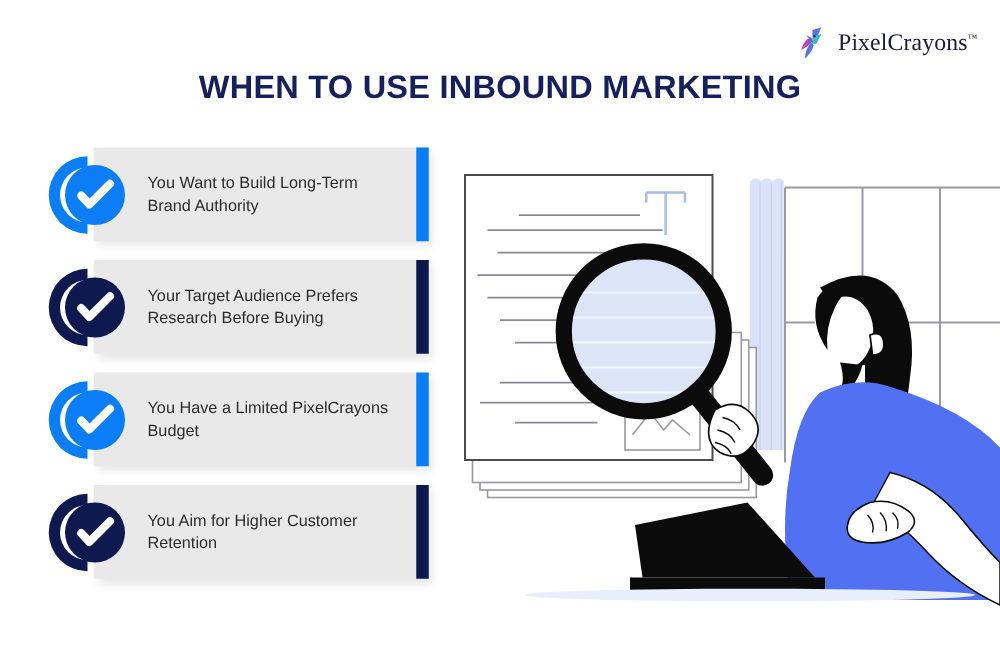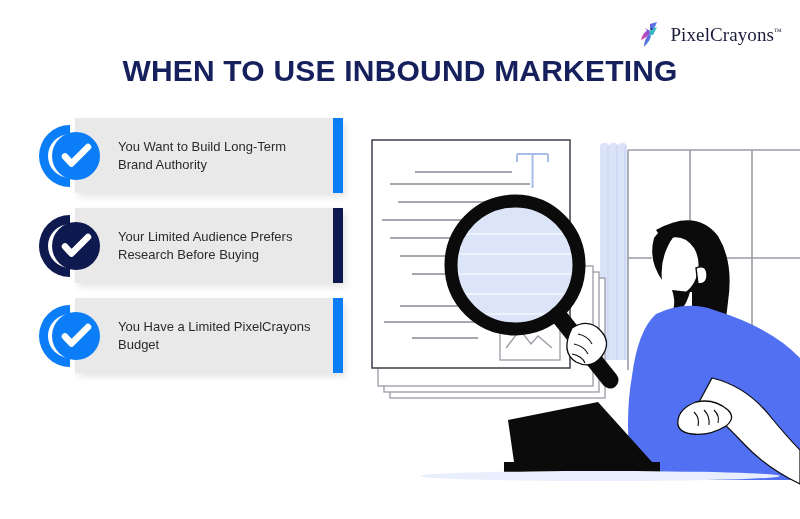--- a/index.html
+++ b/index.html
@@ -22,21 +22,21 @@
     font-family:"Liberation Serif", serif;
     font-size:19px;font-weight:400;color:#1c1c3c;
     letter-spacing:.1px;position:relative;
   }
   .logo-tm{font-size:8px;vertical-align:super;color:#1c1c3c;}
 
   
   .title{
     position:absolute;top:54px;left:0;width:800px;
     text-align:center;
-    font-size:30px;font-weight:bold;
+    font-size:26px;font-weight:bold;
     color:#16205c;
     letter-spacing:.2px;
   }
 
   
   .list{position:absolute;left:38px;top:118px;width:305px;}
   .item{position:relative;height:75px;margin-bottom:15px;}
   .item-panel{
     position:absolute;left:37px;top:0;right:0;height:75px;
     background:#e9e9e9;
@@ -117,37 +117,50 @@
       <div class="item-panel">
         <div class="item-bar" style="background:#0e1a4f"></div>
       </div>
       <div class="badge">
         <svg viewBox="0 0 70 70">
           <path d="M32 4 A31 31 0 1 0 32 66 L32 57 A22 22 0 1 1 32 13 Z" fill="#0e1a4f"></path>
           <circle cx="38" cy="35" r="24" fill="#0e1a4f"></circle>
           <path d="M27 35.5 l6.5 7 L50 26" fill="none" stroke="#ffffff" stroke-width="6.5" stroke-linecap="round" stroke-linejoin="round"></path>
         </svg>
       </div>
-      <div class="item-text">Your Limited Audience Prefers Research Before Buying</div>
+      <div class="item-text">Your Target Audience Prefers Research Before Buying</div>
     </div>
 
     <div class="item">
       <div class="item-panel">
         <div class="item-bar" style="background:#0b7ef7"></div>
       </div>
       <div class="badge">
         <svg viewBox="0 0 70 70">
           <path d="M32 4 A31 31 0 1 0 32 66 L32 57 A22 22 0 1 1 32 13 Z" fill="#0b7ef7"></path>
           <circle cx="38" cy="35" r="24" fill="#0b7ef7"></circle>
           <path d="M27 35.5 l6.5 7 L50 26" fill="none" stroke="#ffffff" stroke-width="6.5" stroke-linecap="round" stroke-linejoin="round"></path>
         </svg>
       </div>
       <div class="item-text">You Have a Limited PixelCrayons Budget</div>
     </div>
 
+    <div class="item">
+      <div class="item-panel">
+        <div class="item-bar" style="background:#0e1a4f"></div>
+      </div>
+      <div class="badge">
+        <svg viewBox="0 0 70 70">
+          <path d="M32 4 A31 31 0 1 0 32 66 L32 57 A22 22 0 1 1 32 13 Z" fill="#0e1a4f"></path>
+          <circle cx="38" cy="35" r="24" fill="#0e1a4f"></circle>
+          <path d="M27 35.5 l6.5 7 L50 26" fill="none" stroke="#ffffff" stroke-width="6.5" stroke-linecap="round" stroke-linejoin="round"></path>
+        </svg>
+      </div>
+      <div class="item-text">You Aim for Higher Customer Retention</div>
+    </div>
 
   </div>
 
   <div class="illus">
     <svg width="440" height="380" viewBox="0 0 440 380">
 
       <g stroke="#9a9aa5" stroke-width="1.6" fill="none">
         <path d="M268 40 H440"></path>
         <path d="M268 148 H440"></path>
         <path d="M268 40 V260"></path>

